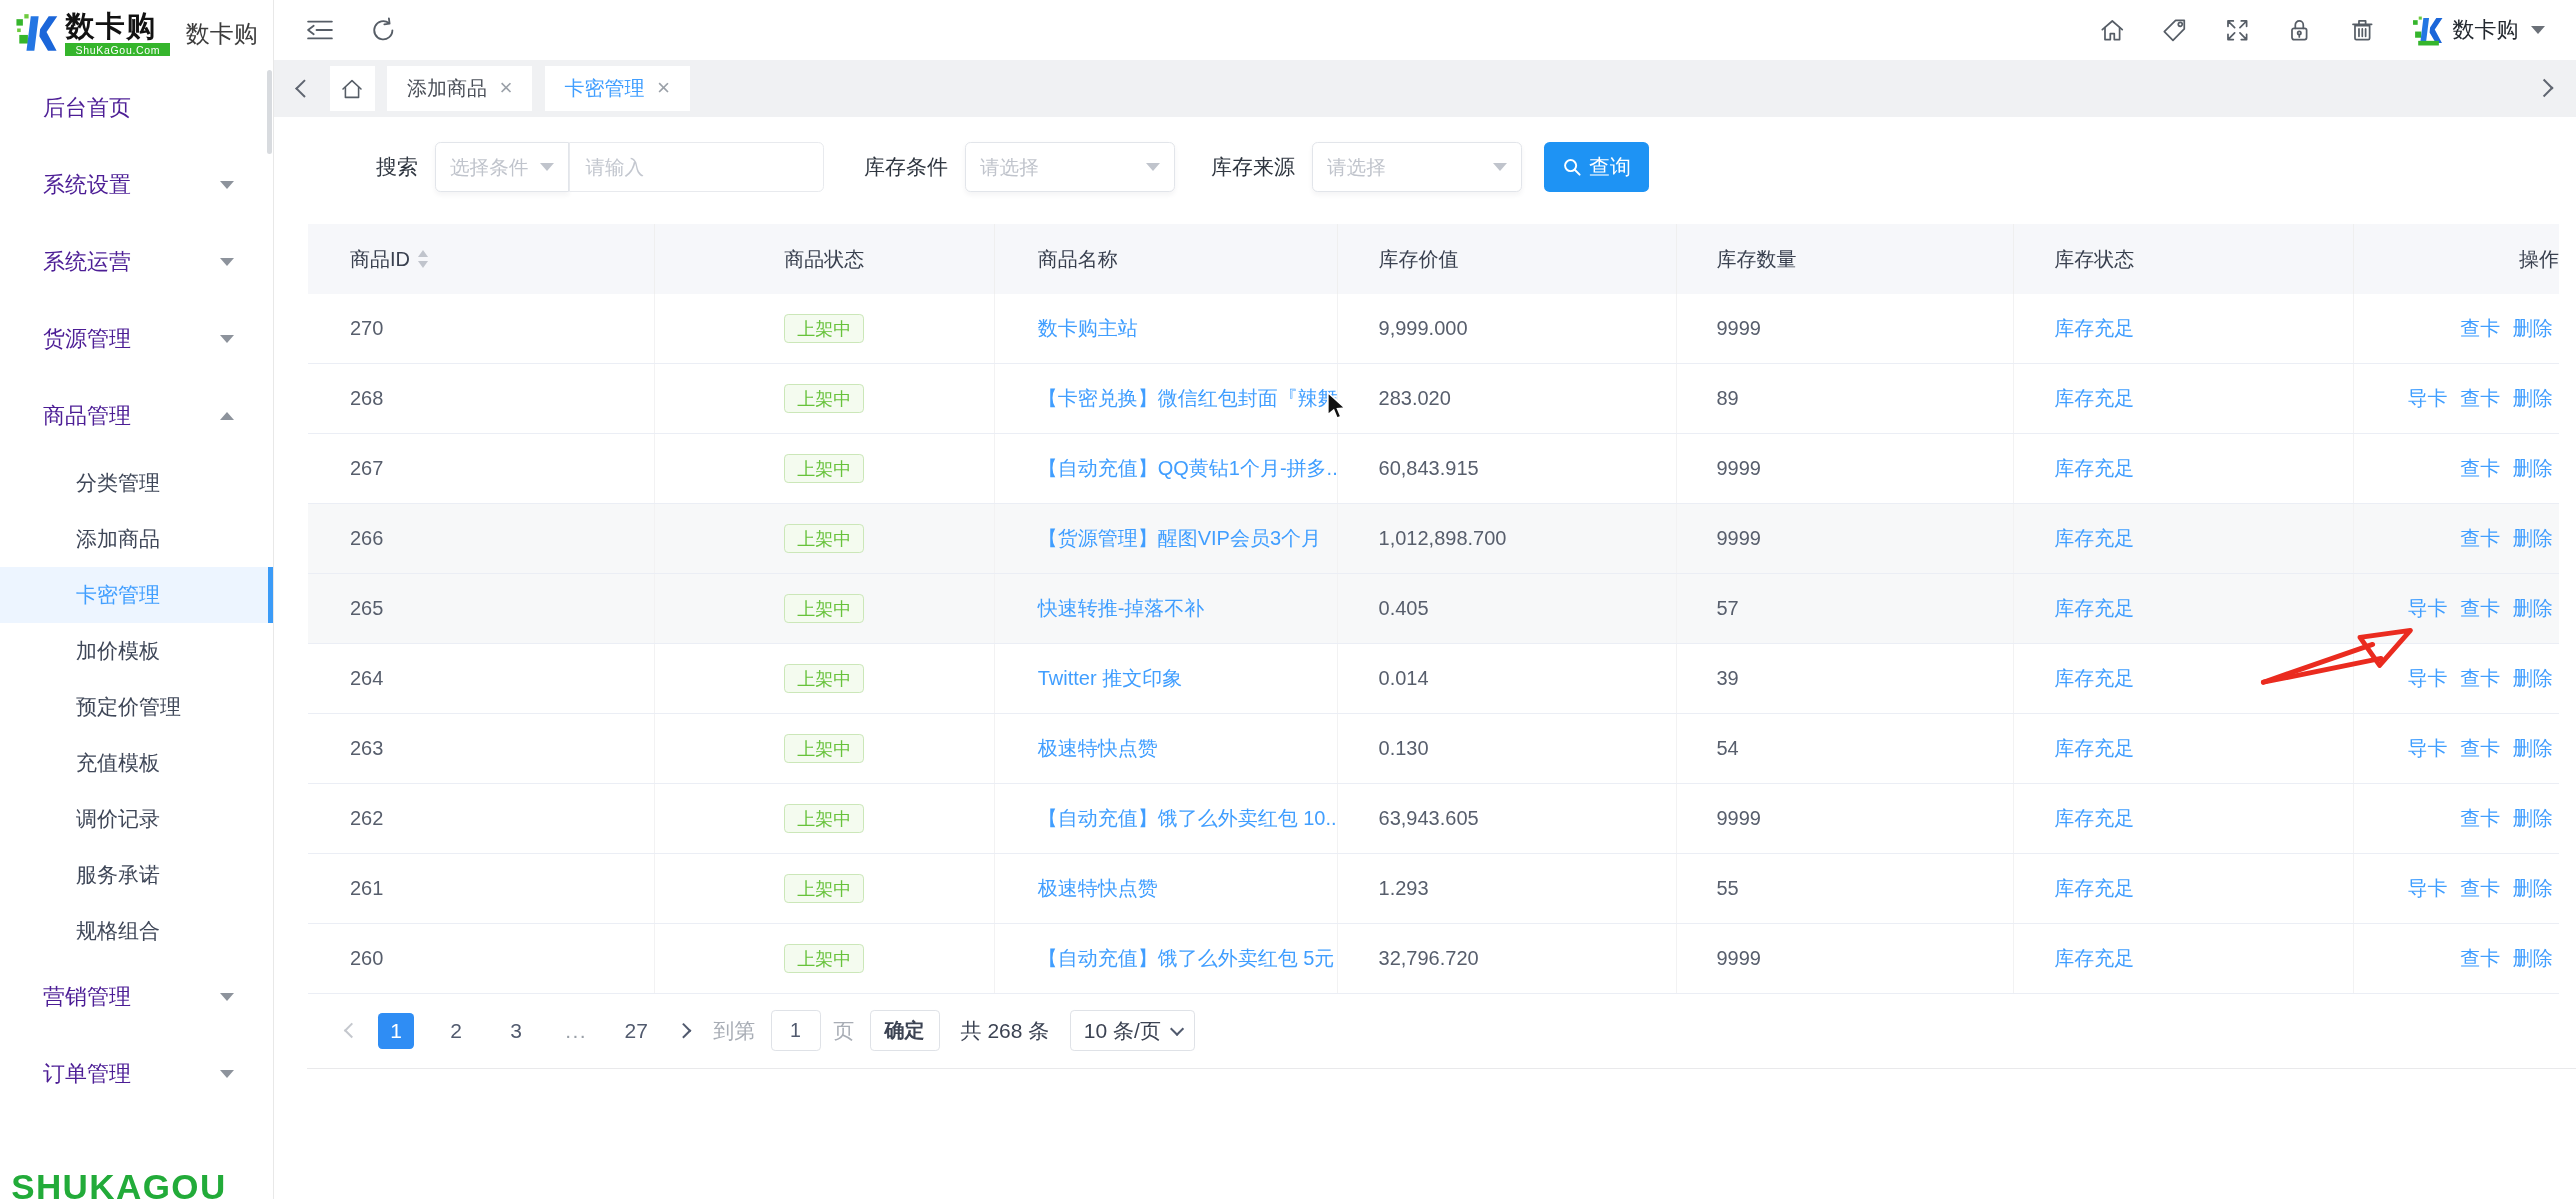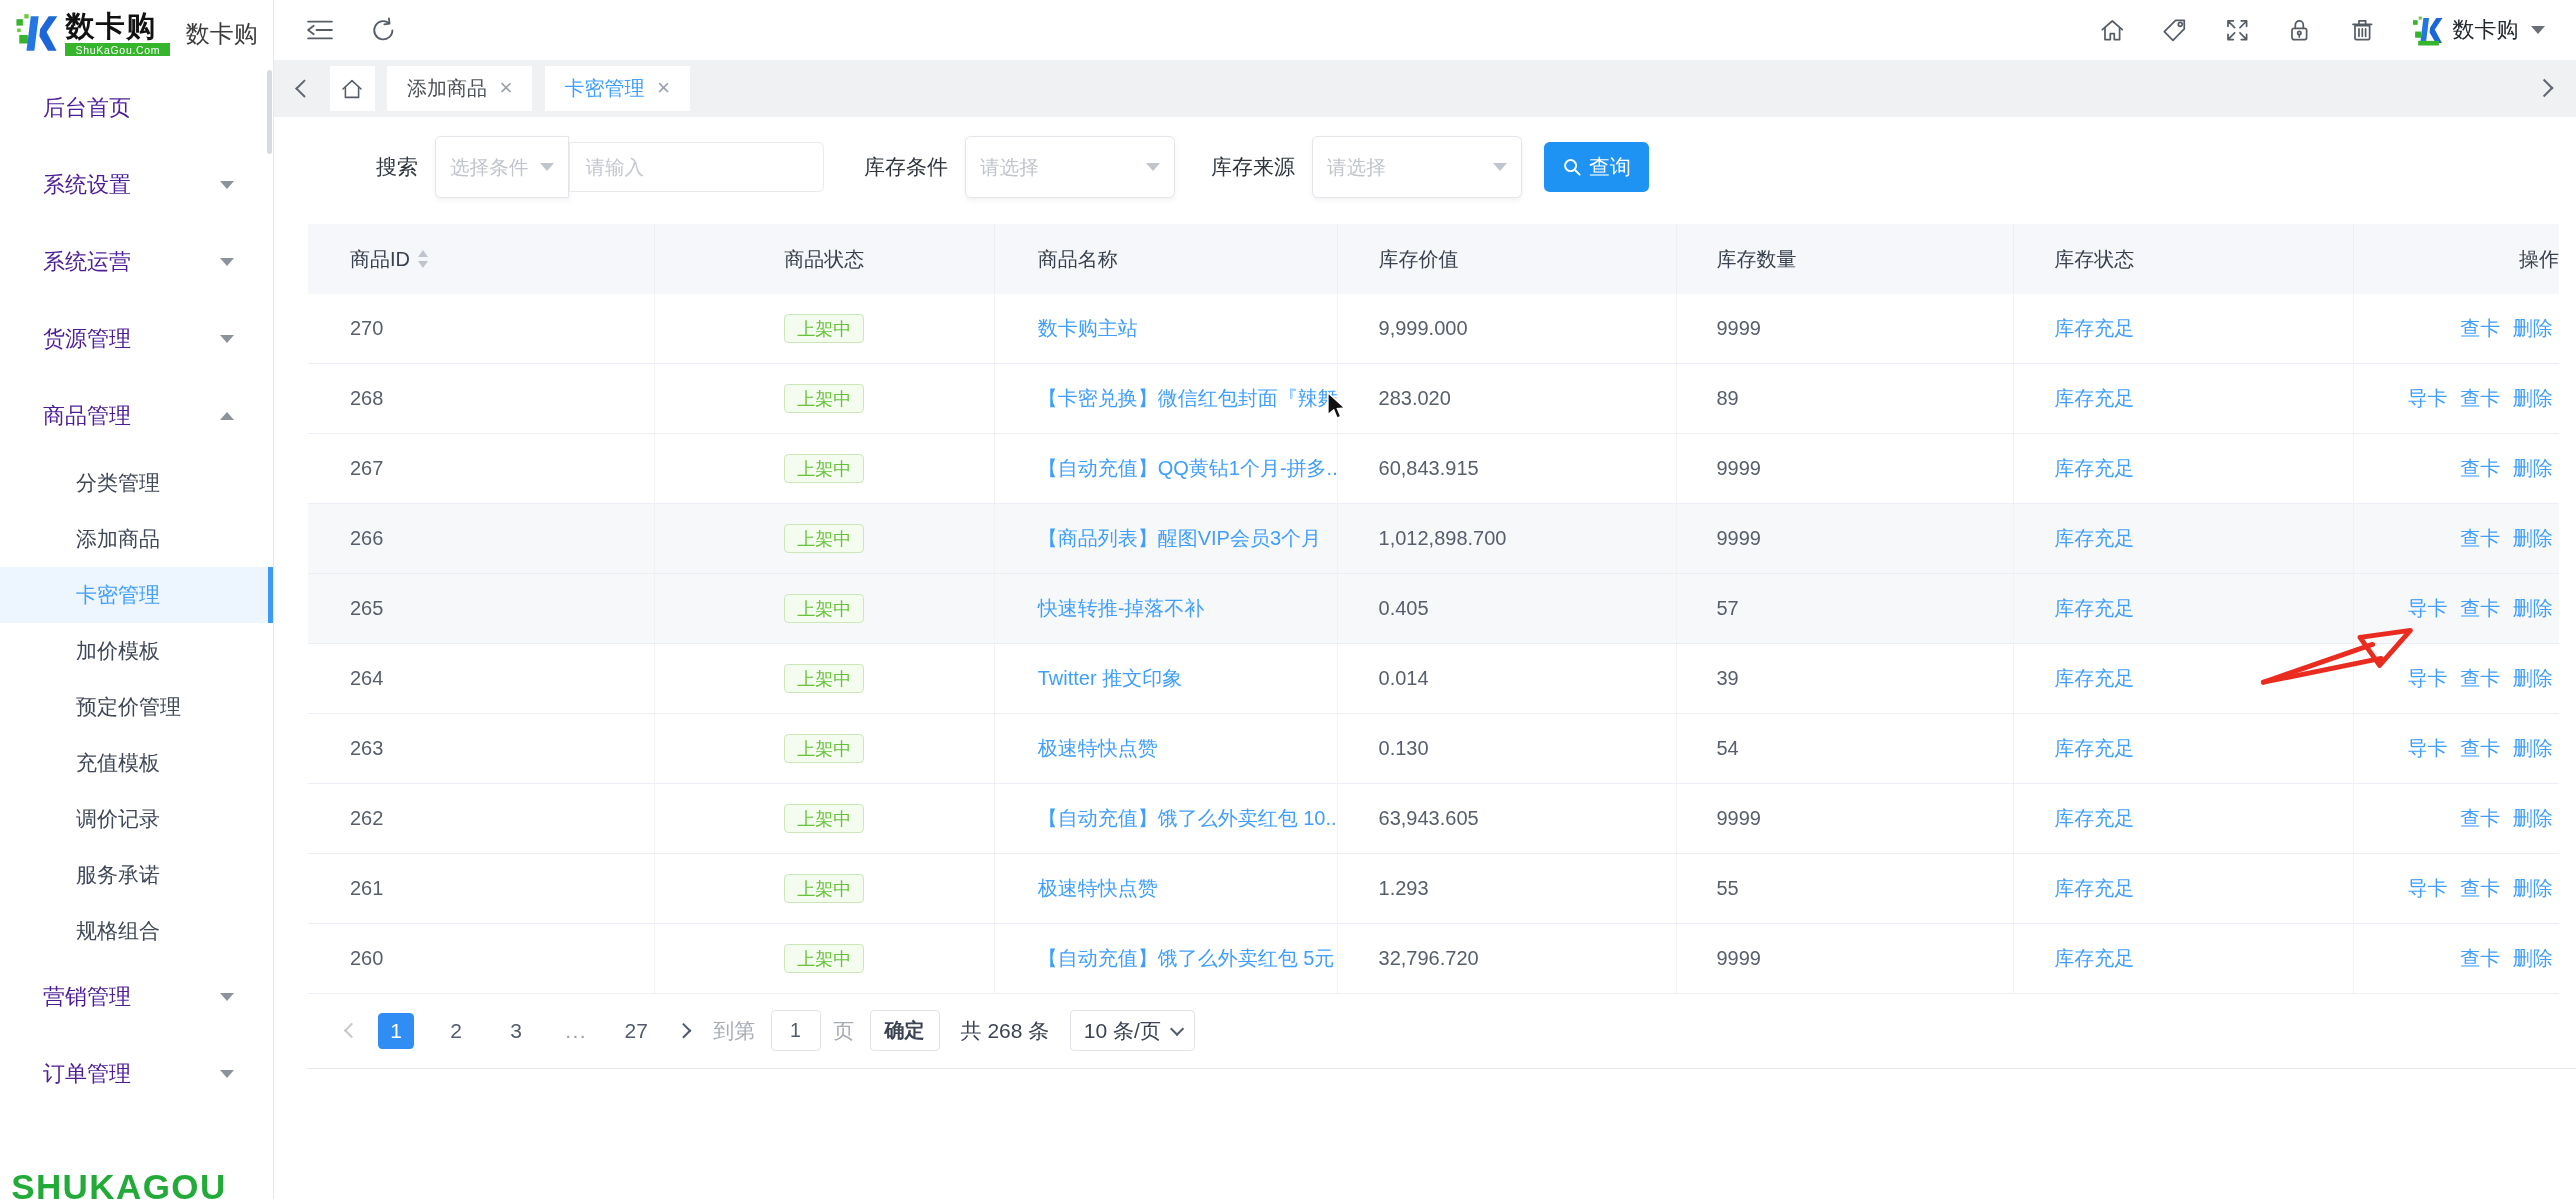--- a/index.html
+++ b/index.html
@@ -56,21 +56,21 @@
   .tabs-container { display:flex; align-items:center; }
   .tab { height:45px; background:#fff; display:flex; align-items:center; padding:0 19.6px;
     margin-right:12.6px; font-size:20px; color:#4a4f58; cursor:pointer; }
   .tab.active .tab-label { color:#409eff; }
   .tab-close { color:#9aa0a8; font-size:22.4px; margin-left:12.6px; line-height:1; cursor:pointer; }
 
   
   .content { position:absolute; left:274px; top:118px; right:0; bottom:0; background:#fff; }
   .filters { display:flex; align-items:center; height:50px; margin:24px 0 0 102px; font-size:21px; color:#2f3640; }
   .f-label { margin-right:17px; white-space:nowrap; }
-  .sel { height:62px; border:0.7px solid #e2e5ea; border-radius:5.6px; display:flex; align-items:center;
+  .sel { height:50px; border:0.7px solid #e2e5ea; border-radius:5.6px; display:flex; align-items:center;
     justify-content:space-between; padding:12px 14px; color:#c0c4cc; font-size:19.6px; background:#fff;
     box-shadow:0 2.1px 5.6px rgba(31,45,61,.05); cursor:pointer; }
   .sel .tri { width:0; height:0; border-left:7px solid transparent; border-right:7px solid transparent;
     border-top:8.4px solid #c0c4cc; margin-left:9.8px; }
   .sel.w1 { width:134px; border-radius:5.6px 0 0 5.6px; }
   .sel.w2 { width:210px; }
   .inp { width:255px; height:50px; border:0.7px solid #e8eaee; border-radius:0 5.6px 5.6px 0; font-size:19.6px;
     padding:0 15.4px; color:#333; outline:none; }
   .inp::placeholder { color:#c3c7cf; }
   .gap12 { margin-left:0px; } .gap57 { margin-left:40px; }
@@ -412,21 +412,21 @@
             <span class="link act">查卡</span>
             <span class="link act">删除</span>
           </div>
         </div>
         <div class="t-row shaded">
           <div class="td c0">266</div>
           <div class="td c1">
             <span class="badge">上架中</span>
           </div>
           <div class="td c2">
-            <span class="link">【商品列表】醒图VIP会员3个月</span>
+            <span class="link">【货源管理】醒图VIP会员3个月</span>
           </div>
           <div class="td c3">1,012,898.700</div>
           <div class="td c4">9999</div>
           <div class="td c5">
             <span class="link">库存充足</span>
           </div>
           <div class="td c6">
             <span class="link act">查卡</span>
             <span class="link act">删除</span>
           </div>

